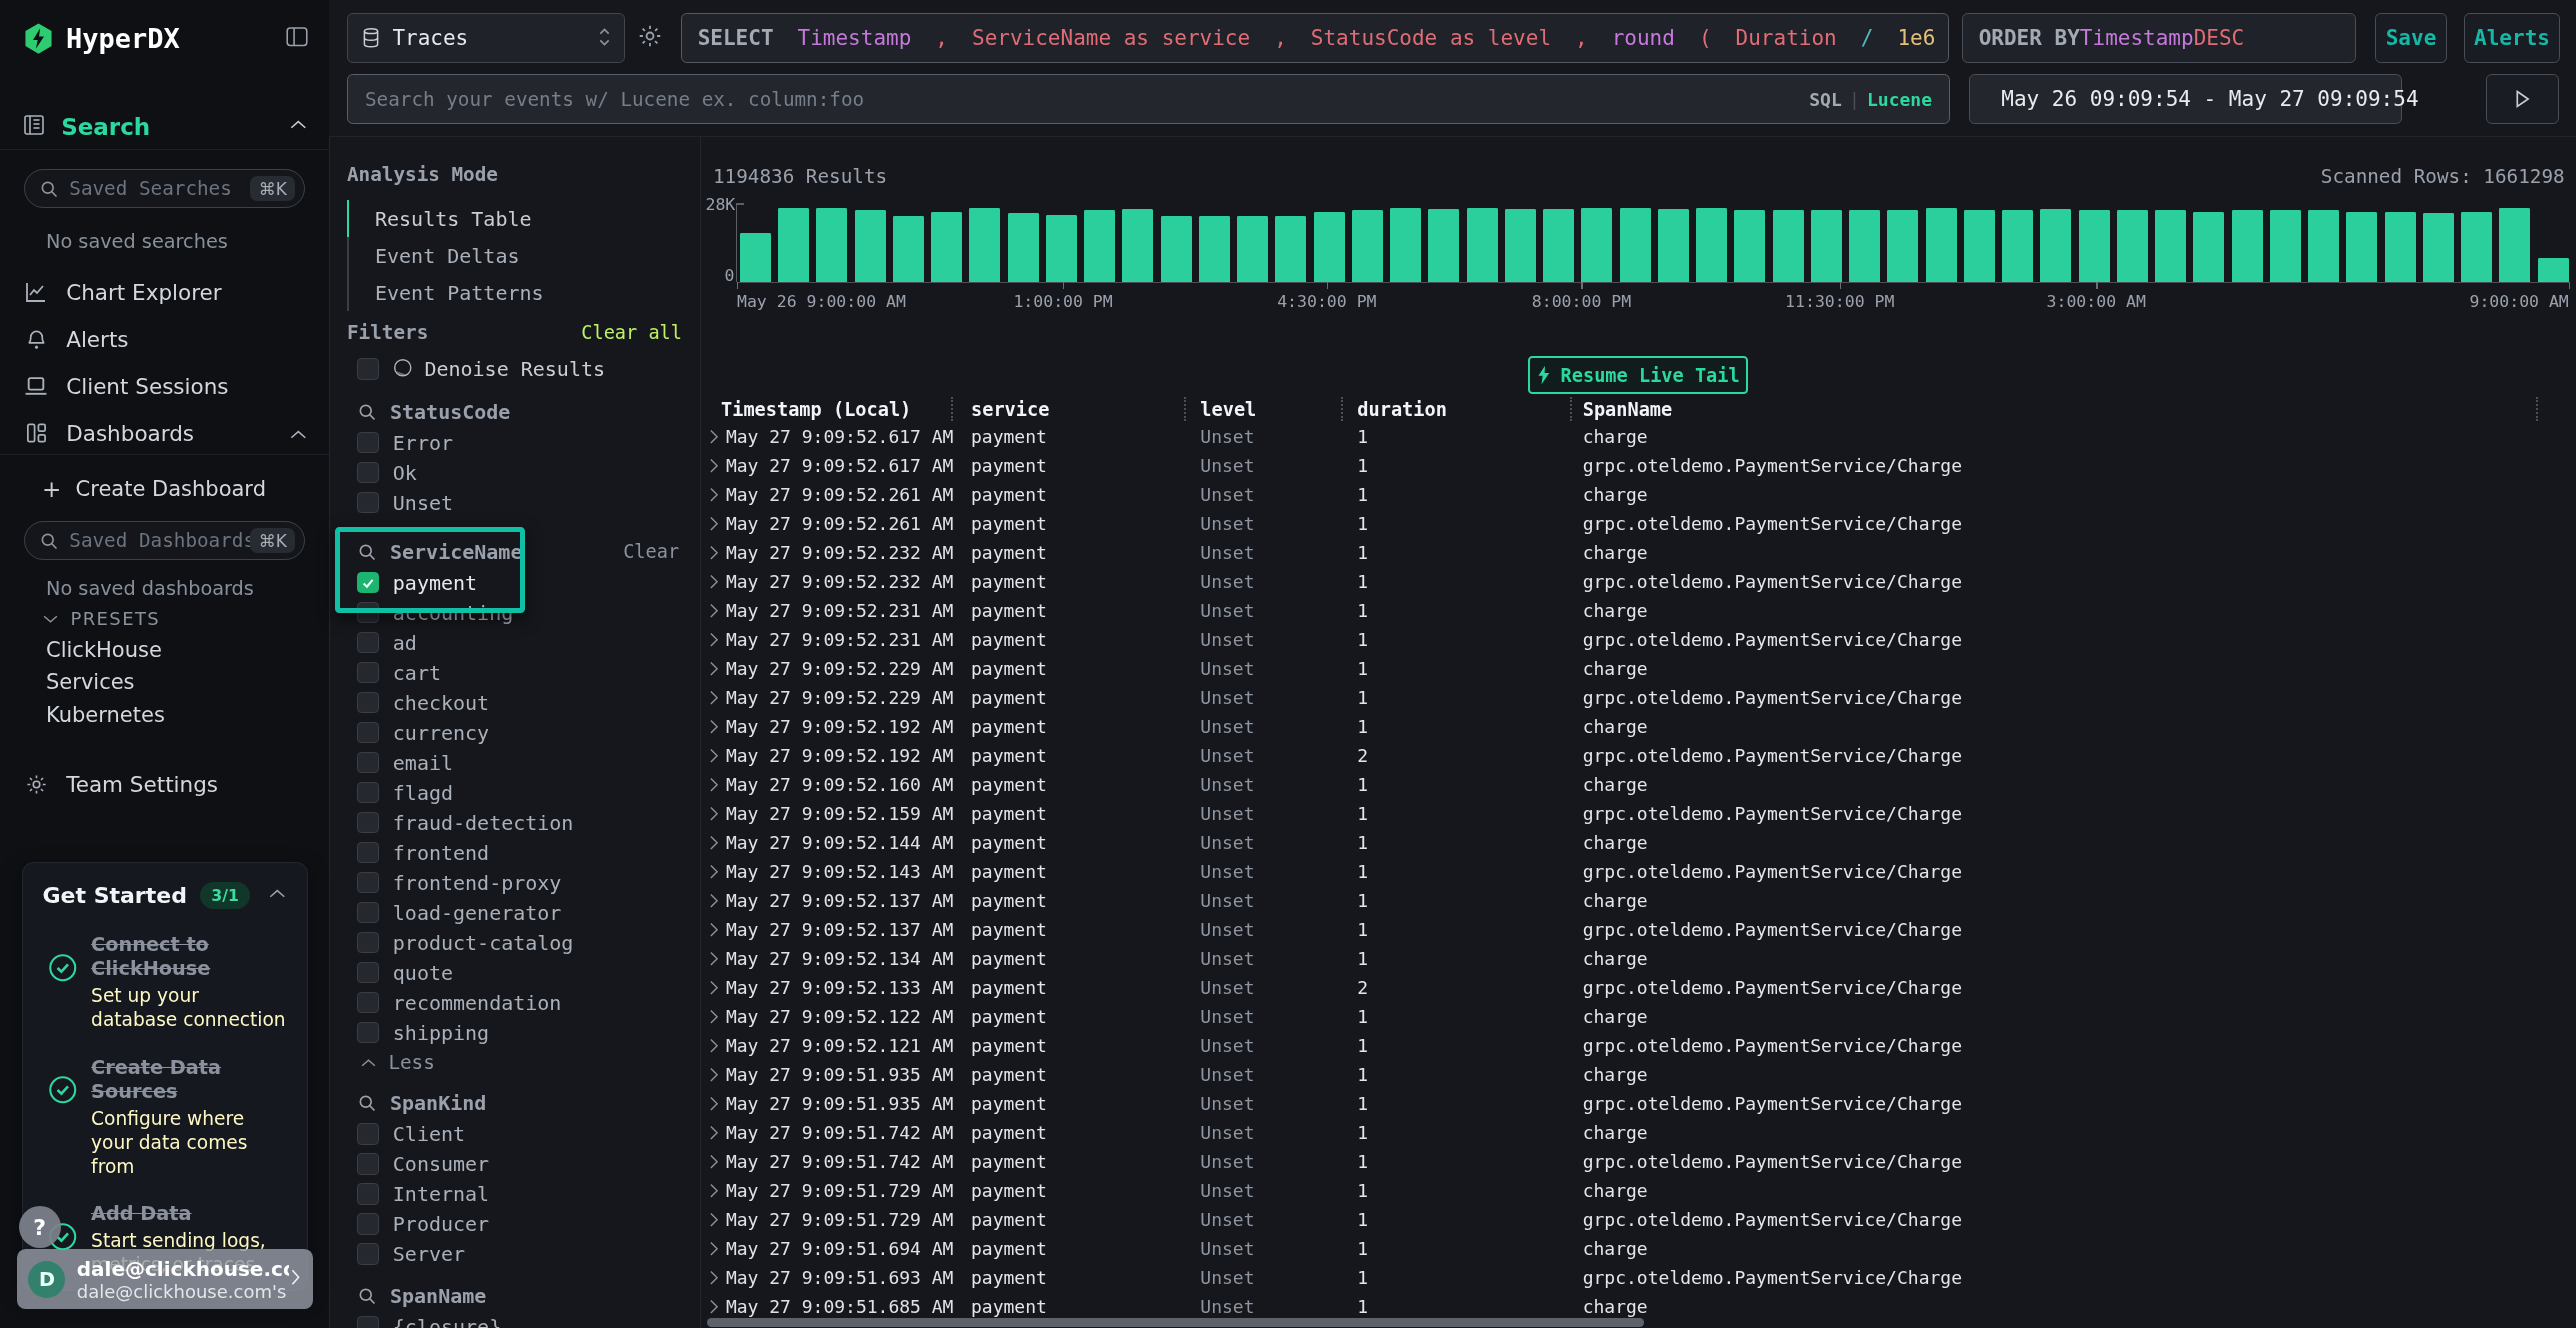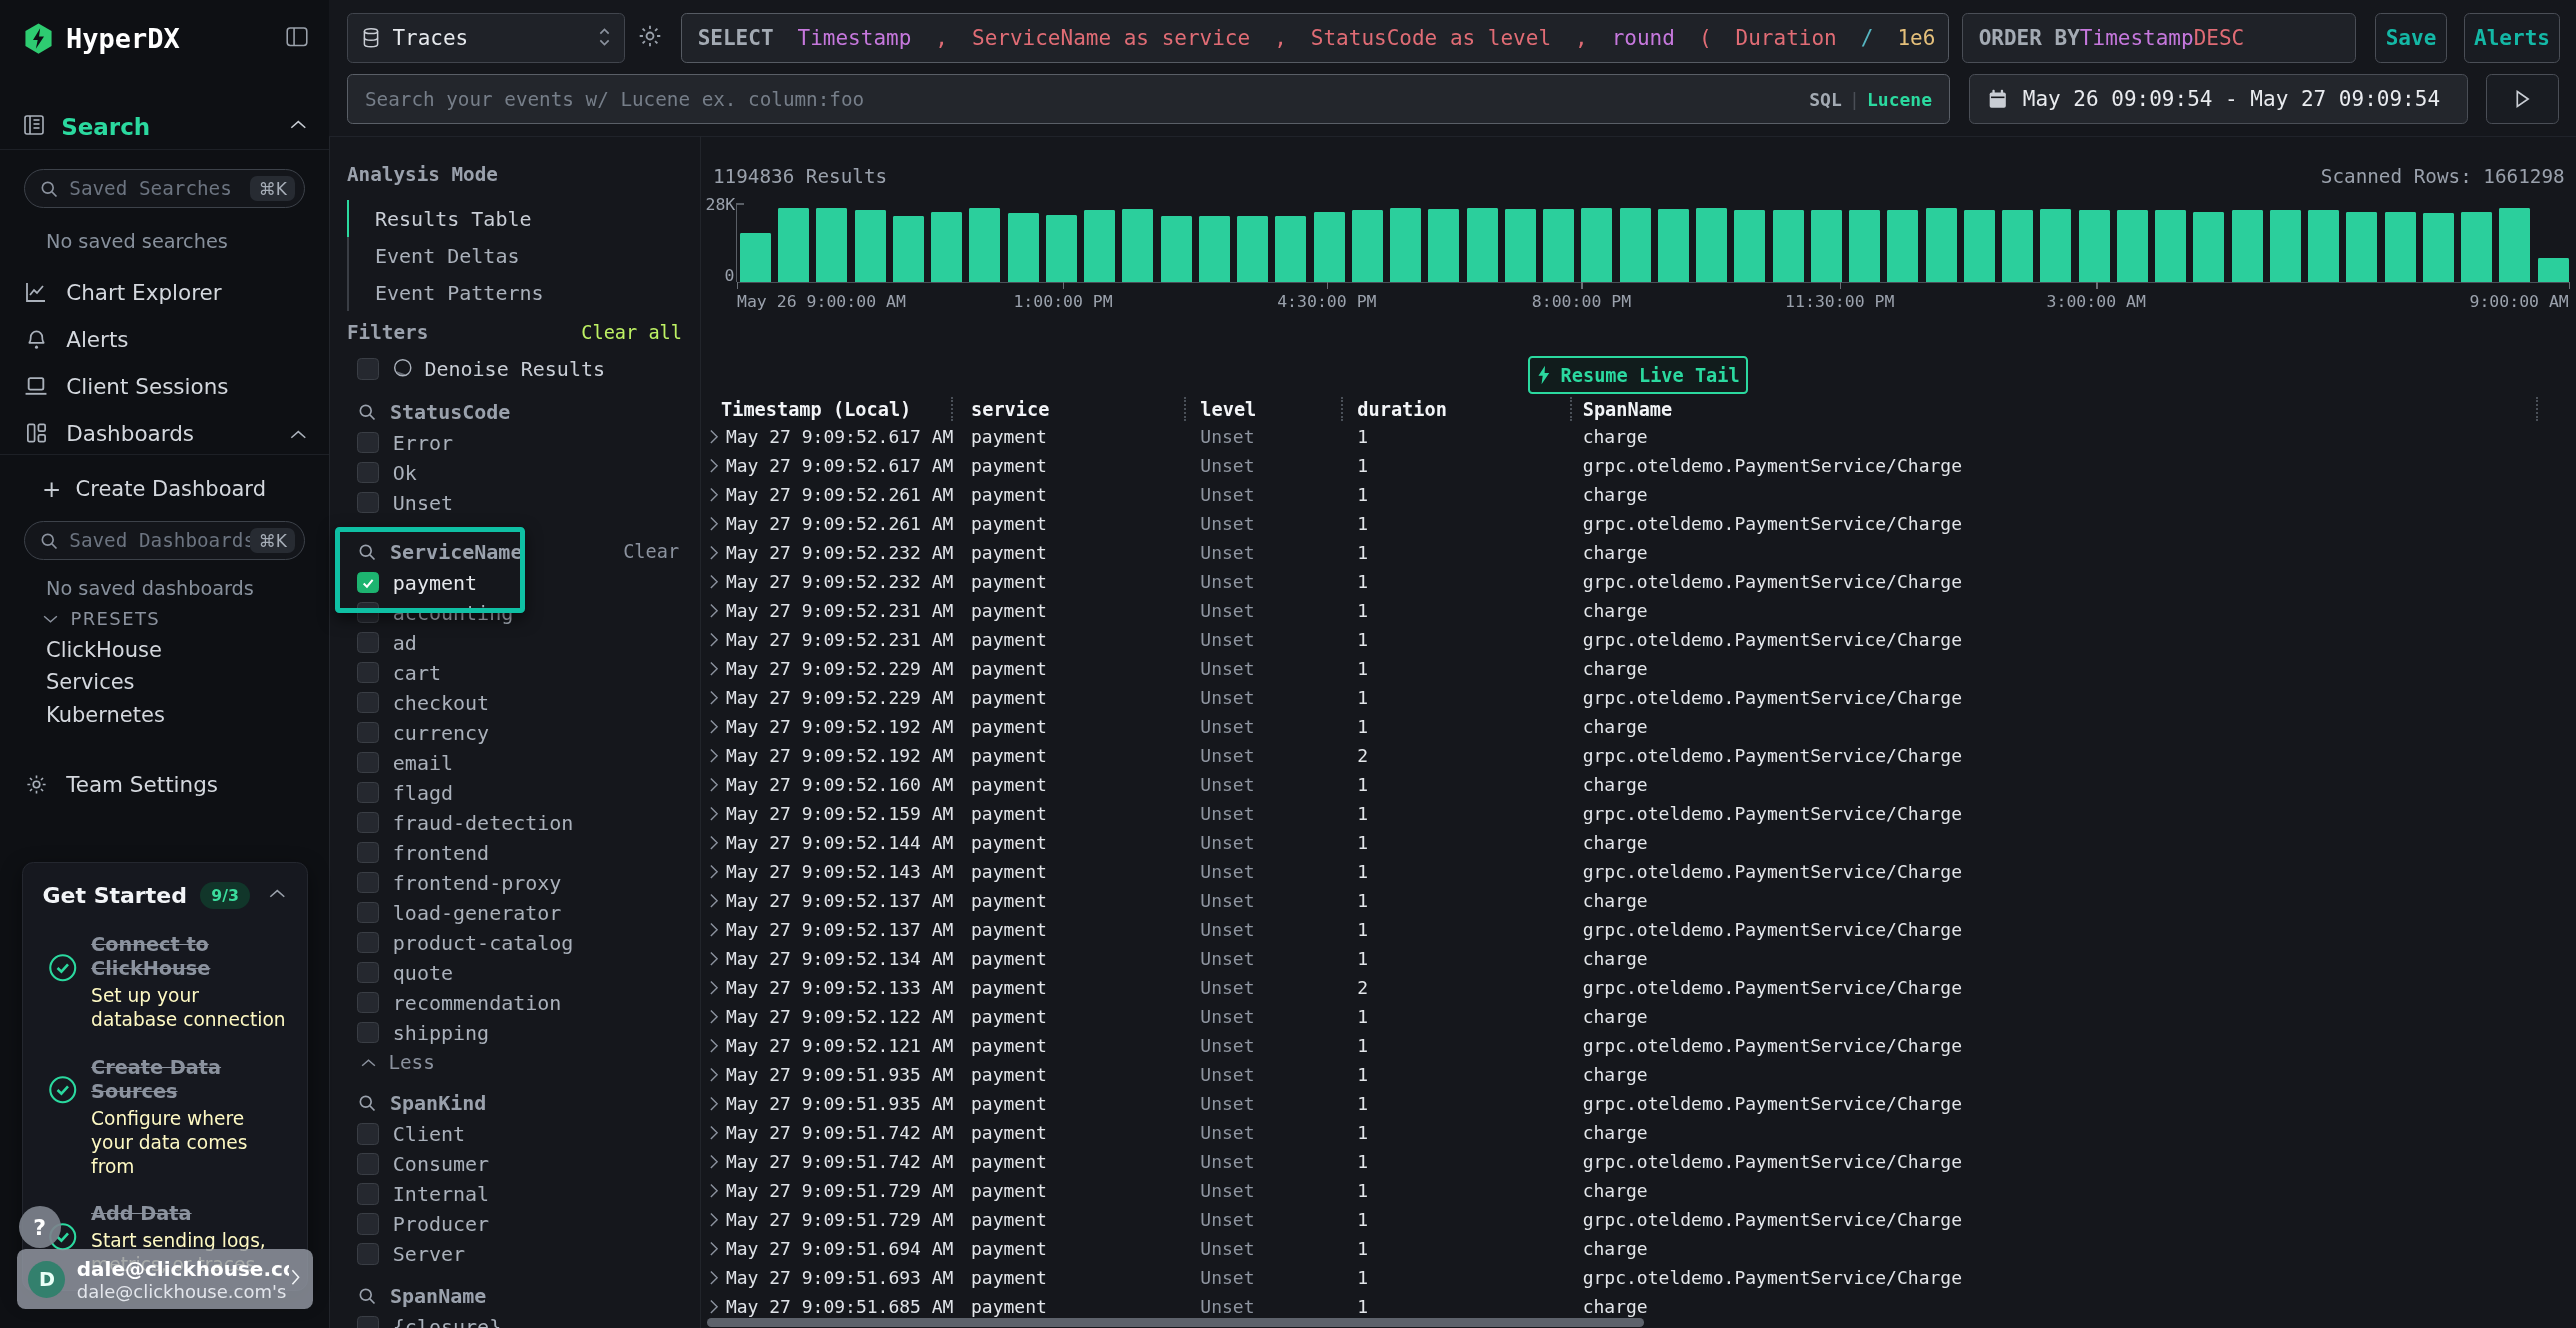--- a/index.html
+++ b/index.html
@@ -75,21 +75,21 @@
   .btn{position:absolute;top:13px;height:50px;background:#191c22;border:1.4px solid #4a4e56;border-radius:5.7px;display:flex;align-items:center;justify-content:center;
        font-family:"DejaVu Sans Mono","Liberation Mono",monospace;font-size:21px;font-weight:bold;color:#14b8a6;cursor:pointer;box-sizing:border-box;}
   .btn-save{left:2046px;width:72px;}
   .btn-alerts{left:2135px;width:96px;}
   .search-box{left:18px;top:74px;width:1603px;height:50px;border-color:#5a5f67;background:#23262c;padding:0 17px;}
   .search-box .ph{font-family:"DejaVu Sans Mono","Liberation Mono",monospace;font-size:19.3px;color:#767e89;flex:1;white-space:nowrap;overflow:hidden;}
   .lang-toggle{font-family:"DejaVu Sans Mono","Liberation Mono",monospace;font-size:18px;font-weight:bold;white-space:nowrap;}
   .lang-sql{color:#a3aab3;cursor:pointer;}
   .lang-sep{color:#4a4e56;margin:0 7.2px;font-weight:normal;}
   .lang-lucene{color:#2bd99f;cursor:pointer;}
-  .date-box{left:1640px;top:74px;width:499px;height:50px;background:#23262c;border-color:#4a4e56;padding:0 17px;cursor:pointer;}
+  .date-box{left:1640px;top:74px;width:433px;height:50px;background:#23262c;border-color:#4a4e56;padding:0 17px;cursor:pointer;}
   .date-box .lbl{margin-left:14.3px;font-family:"DejaVu Sans Mono","Liberation Mono",monospace;font-size:21px;color:#e9ebef;white-space:nowrap;}
   .play-btn{left:2157px;top:74px;width:73px;height:50px;background:#191c22;border-color:#4a4e56;justify-content:center;cursor:pointer;color:#c9cdd4;}
 
   
   .filter-panel{position:absolute;left:329px;top:136px;width:372px;bottom:0;border-right:1.4px solid #22252b;box-sizing:border-box;
                 padding:27px 18px 0 18px;overflow:hidden;font-family:"DejaVu Sans Mono","Liberation Mono",monospace;}
   .fp-label{font-size:19.3px;font-weight:bold;color:#9aa1ac;}
   .mode-list{margin-top:14.3px;position:relative;}
   .mode-item{height:37px;display:flex;align-items:center;padding-left:26px;font-size:20px;color:#aab1bb;cursor:pointer;border-left:2.9px solid #3a3e45;}
   .mode-item.active{border-left-color:#2bd99f;color:#c9ced6;}
@@ -268,21 +268,21 @@
             <circle cx="12" cy="12" r="3.4"></circle>
             <path d="M12 2.5v3 M12 18.5v3 M2.5 12h3 M18.5 12h3 M5.2 5.2l2.1 2.1 M16.7 16.7l2.1 2.1 M18.8 5.2l-2.1 2.1 M7.3 16.7l-2.1 2.1"></path>
           </svg>
       </span>
       <span class="lbl">Team Settings</span>
     </div>
 
     <div class="gs-card">
       <div class="gs-head">
         <span class="gs-title">Get Started</span>
-        <span class="gs-badge">9/3</span>
+        <span class="gs-badge">3/1</span>
         <span class="gs-chev">
           <svg width="18.6" height="11.4" viewBox="0 0 24 14" fill="none" stroke="#9aa1ab" stroke-width="2">
               <polyline points="3,11 12,3 21,11"></polyline>
             </svg>
         </span>
       </div>
       <div>
 
           <div class="gs-step">
             <span class="gs-check">

